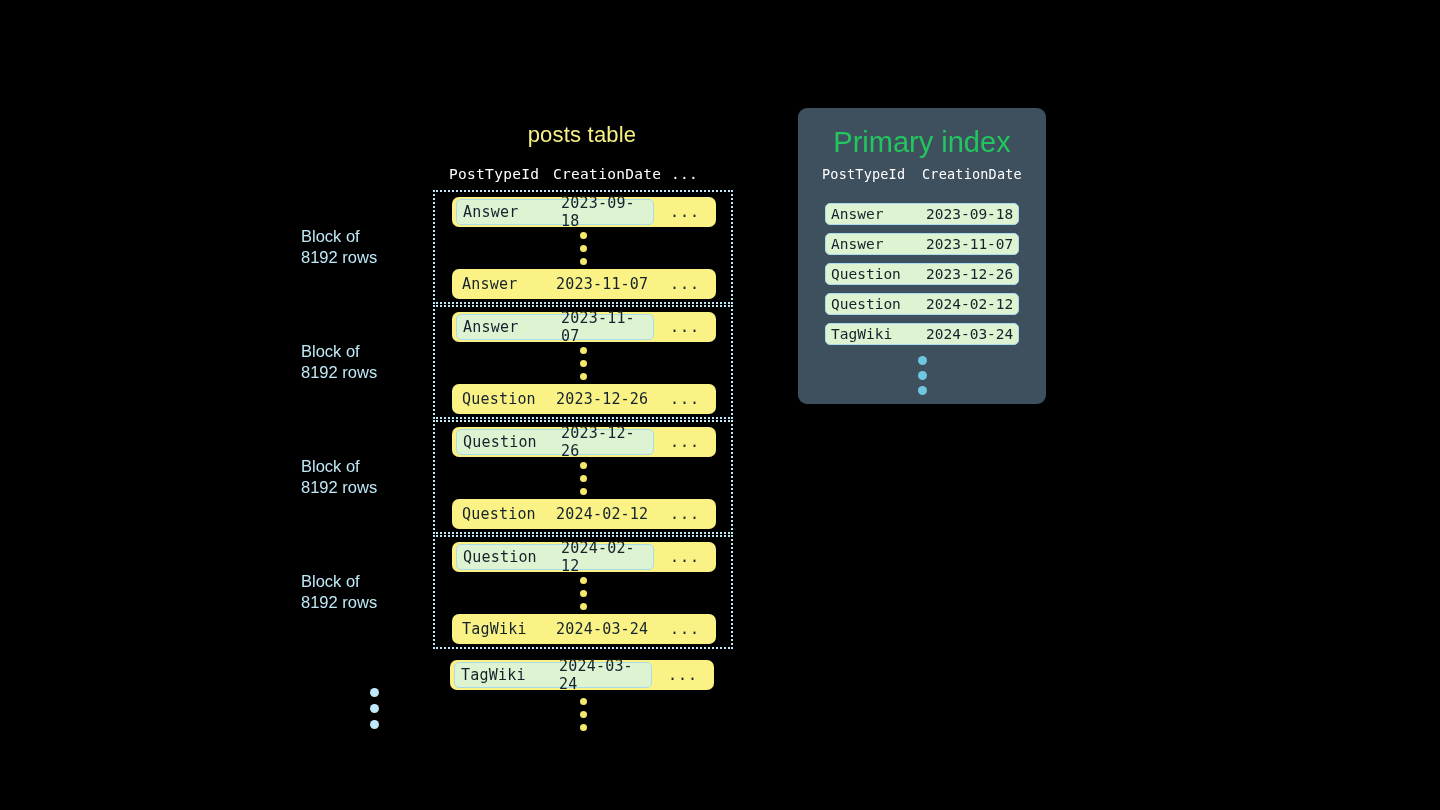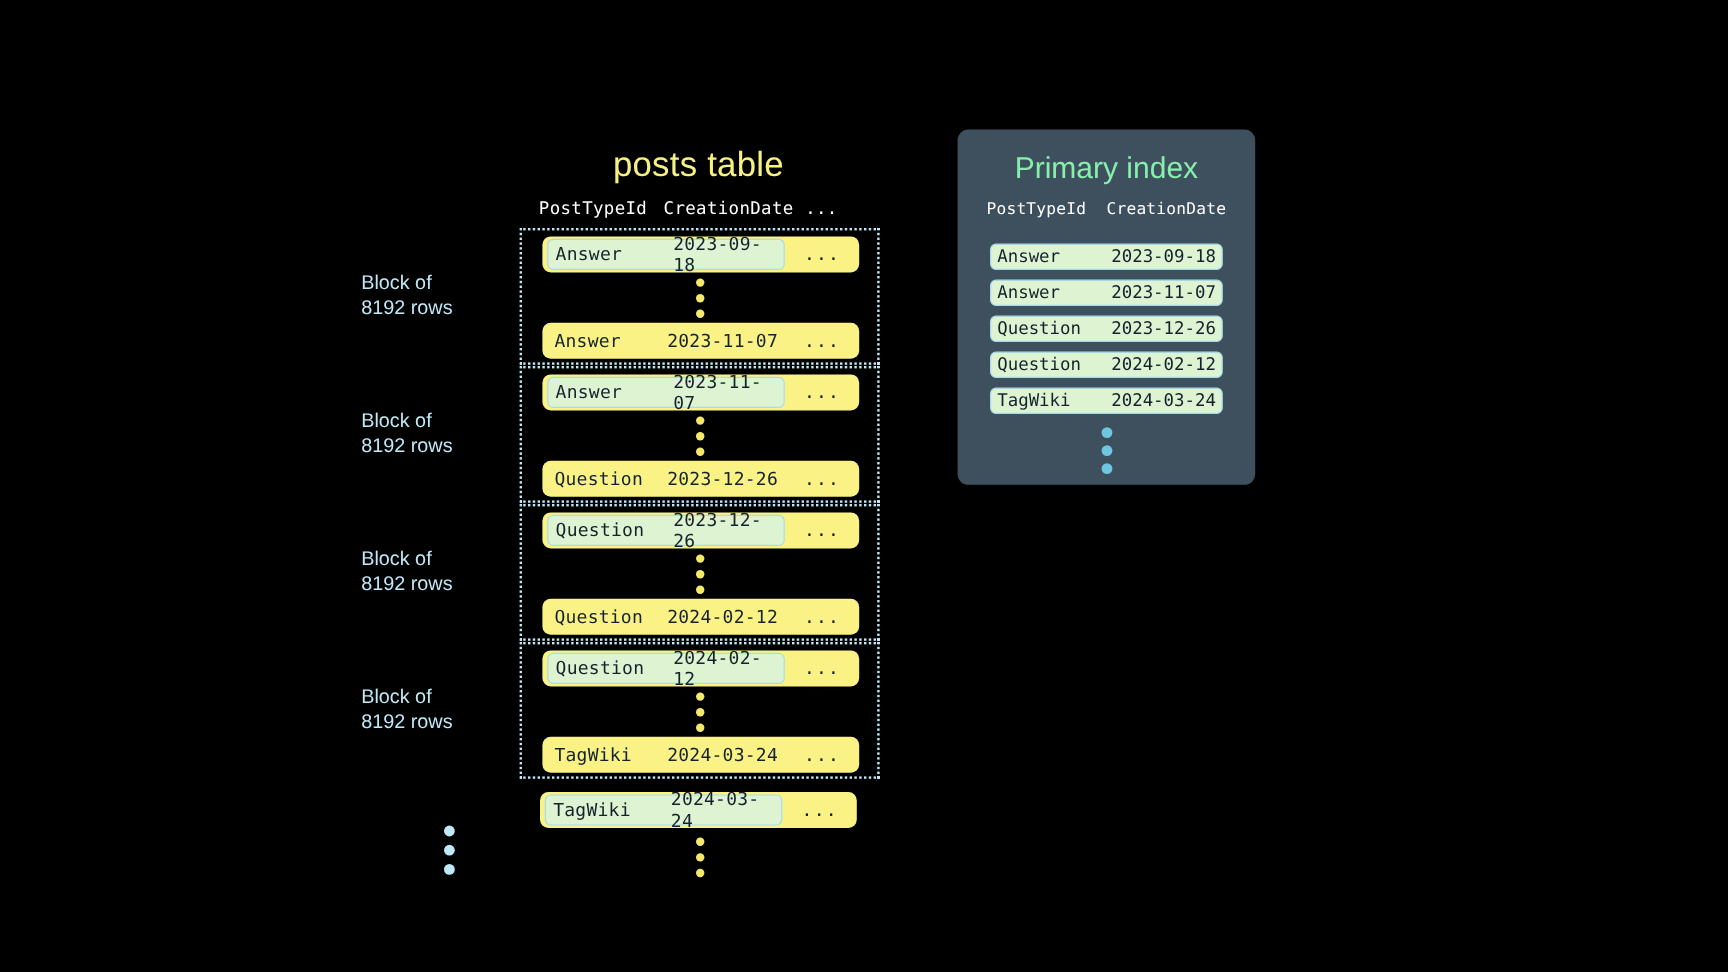--- a/index.html
+++ b/index.html
@@ -17,21 +17,21 @@
   }
 
   
   #posts-table-title {
     position: absolute;
     left: 432px;
     top: 122px;
     width: 300px;
     text-align: center;
     color: #f7f181;
-    font-size: 29px;
+    font-size: 22px;
     font-family: "Liberation Sans", sans-serif;
     letter-spacing: .2px;
   }
 
   #posts-table-headers {
     position: absolute;
     left: 449px;
     top: 166px;
     width: 264px;
     display: flex;
@@ -191,22 +191,22 @@
     height: 296px;
     background: #3e505d;
     border-radius: 9px;
     box-sizing: border-box;
   }
   #primary-index-title {
     position: absolute;
     left: 0; right: 0;
     top: 18px;
     text-align: center;
-    color: #86efac;
-    font-size: 25px;
+    color: #22c55e;
+    font-size: 29px;
     font-family: "Liberation Sans", sans-serif;
   }
   #primary-index-headers {
     position: absolute;
     left: 24px;
     top: 58px;
     width: 200px;
     display: flex;
     color: #ffffff;
     font-family: "DejaVu Sans Mono", monospace;

